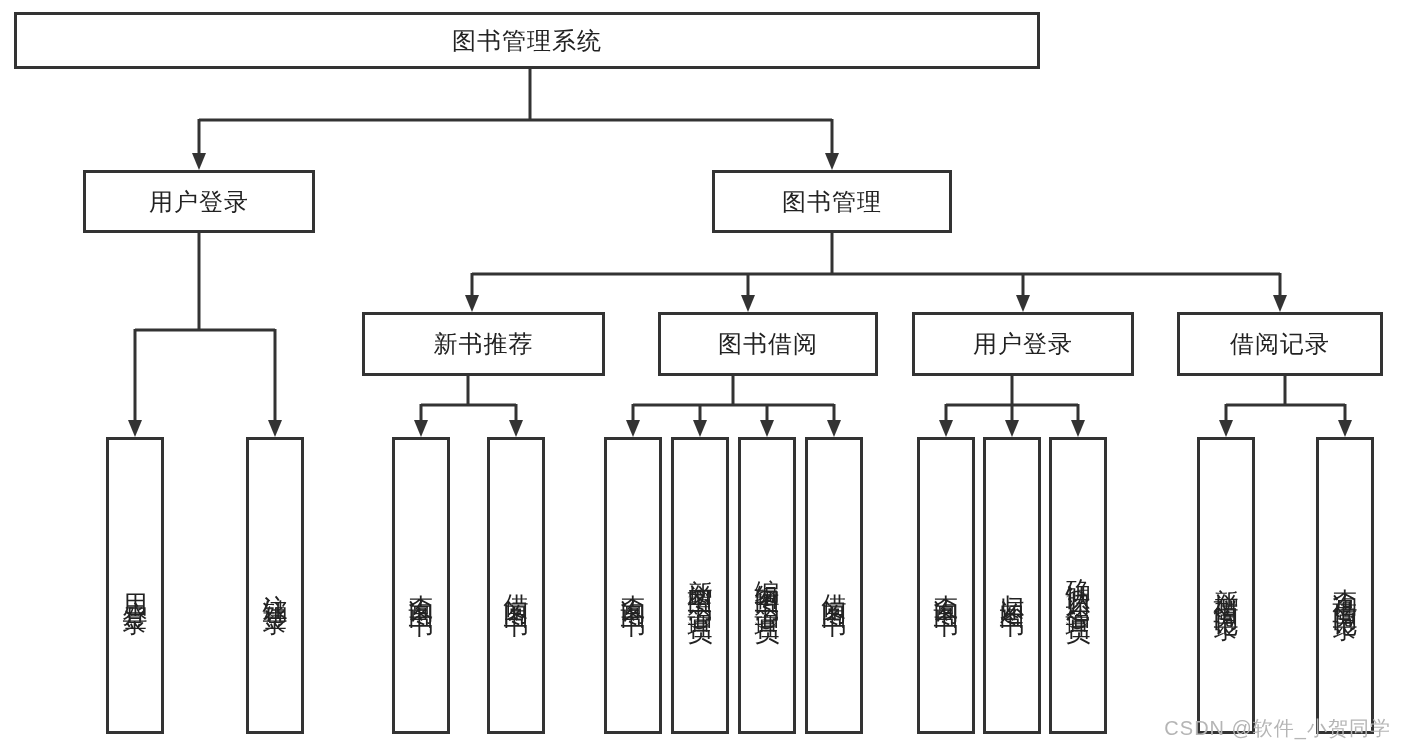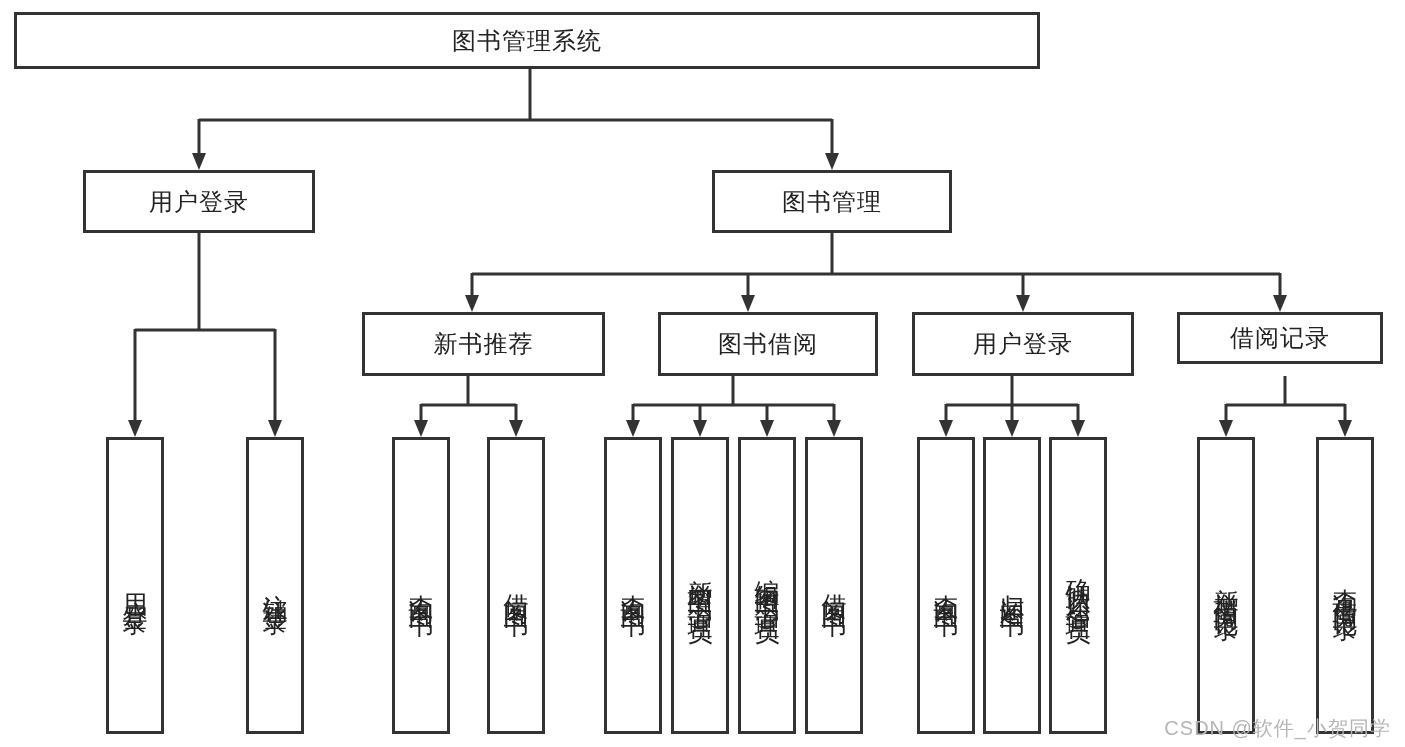--- a/index.html
+++ b/index.html
@@ -45,21 +45,21 @@
 
   
   .n-root   { left: 14px;  top: 12px;  width: 1026px; height: 57px; }
   
   .n-login  { left: 83px;  top: 170px; width: 232px;  height: 63px; }
   .n-mgmt   { left: 712px; top: 170px; width: 240px;  height: 63px; }
   
   .n-rec    { left: 362px;  top: 312px; width: 243px; height: 64px; }
   .n-borrow { left: 658px;  top: 312px; width: 220px; height: 64px; }
   .n-cur    { left: 912px;  top: 312px; width: 222px; height: 64px; }
-  .n-record { left: 1177px; top: 312px; width: 206px; height: 52px; }
+  .n-record { left: 1177px; top: 312px; width: 206px; height: 64px; }
 
   
   .leaf { top: 437px; width: 58px; height: 297px; }
   .leaf .vtext {
     writing-mode: vertical-rl;
     text-orientation: mixed;
     font-size: 25px;
     letter-spacing: 6px;
     line-height: 1;
     white-space: nowrap;

